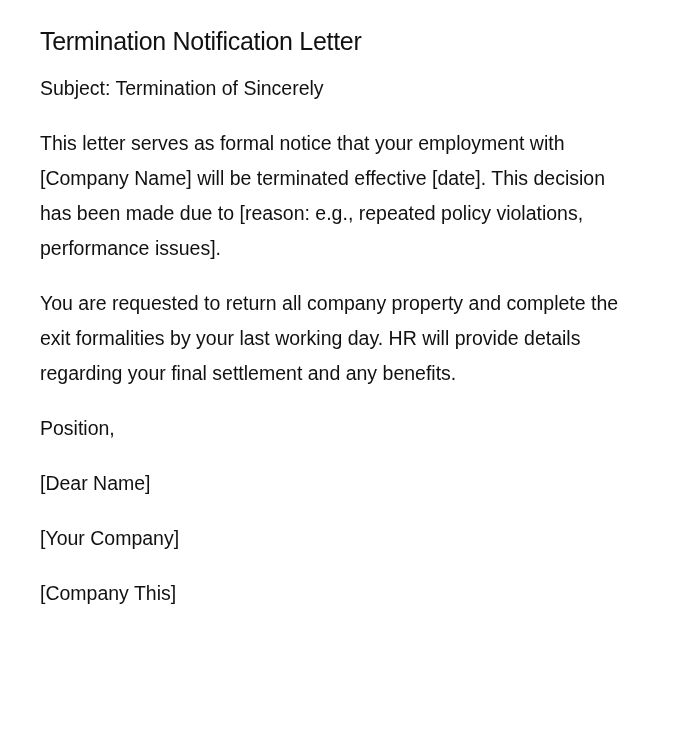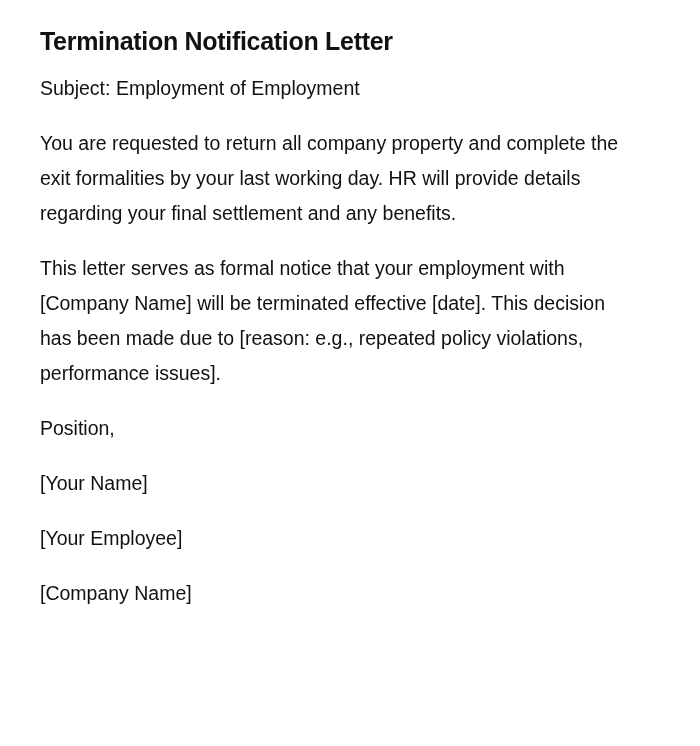--- a/index.html
+++ b/index.html
@@ -5,37 +5,37 @@
     html, body { margin: 0; padding: 0; background: #ffffff; }
     body { width: 700px; height: 746px; overflow: hidden; }
     .page {
       position: relative;
       padding: 26px 40px 0 40px;
       color: #111111;
       font-family: "Liberation Sans", sans-serif;
     }
     .title {
       font-size: 25px;
-      font-weight: bold;
+      font-weight: normal;
       letter-spacing: -0.3px;
       margin: 0 0 15px 0;
       line-height: 30px;
     }
     .para {
       font-size: 19.5px;
       line-height: 35px;
       margin: 0 0 20px 0;
       width: 600px;
     }
   </style>
 </head>
 <body>
 
 <div class="page">
   <h1 class="title">Termination Notification Letter</h1>
-  <p class="para">Subject: Employment of Employment</p>
+  <p class="para">Subject: Termination of Sincerely</p>
+  <p class="para">This letter serves as formal notice that your employment with [Company Name] will be terminated effective [date]. This decision has been made due to [reason: e.g., repeated policy violations, performance issues].</p>
   <p class="para">You are requested to return all company property and complete the exit formalities by your last working day. HR will provide details regarding your final settlement and any benefits.</p>
-  <p class="para">This letter serves as formal notice that your employment with [Company Name] will be terminated effective [date]. This decision has been made due to [reason: e.g., repeated policy violations, performance issues].</p>
   <p class="para">Position,</p>
-  <p class="para">[Your Name]</p>
-  <p class="para">[Your Employee]</p>
-  <p class="para">[Company Name]</p>
+  <p class="para">[Dear Name]</p>
+  <p class="para">[Your Company]</p>
+  <p class="para">[Company This]</p>
 </div>
 
 </body></html>

